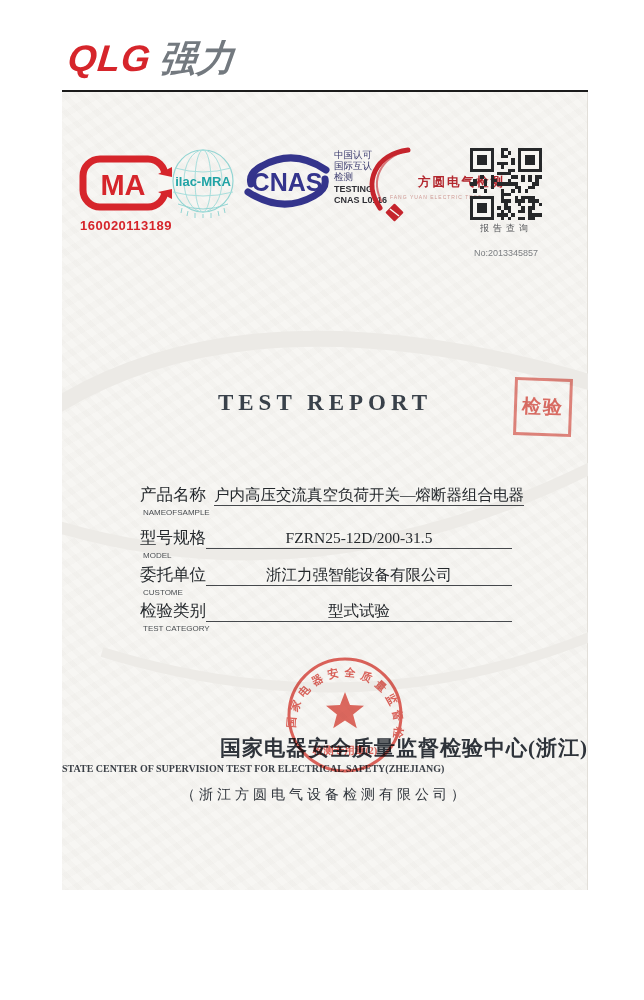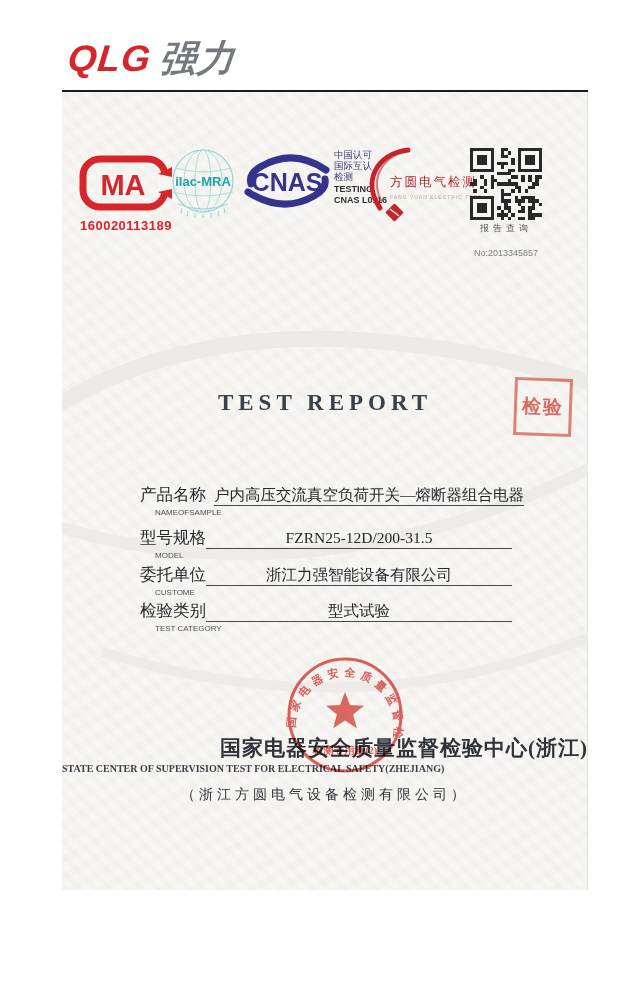--- a/index.html
+++ b/index.html
@@ -20,42 +20,42 @@
   
   .cma{position:absolute;left:16px;top:62px;width:96px;text-align:center;}
   .cma-num{font-family:"Liberation Sans",sans-serif;font-weight:bold;font-size:13px;color:#d6252b;letter-spacing:.5px;margin-top:2px;}
   .ilac{position:absolute;left:108px;top:56px;}
   .cnas{position:absolute;left:180px;top:62px;}
   .cnas-side{position:absolute;left:272px;top:58px;font-family:"Liberation Sans",sans-serif;line-height:1.15;}
   .cnas-side .zh{font-size:9.5px;color:#3b3b6e;}
   .cnas-side .en{font-size:9px;font-weight:bold;color:#2f2f35;margin-top:1px;}
   .fy-arc{position:absolute;left:298px;top:54px;}
   .fy-text{position:absolute;left:328px;top:82px;width:150px;}
-  .fy-cn{font-size:12.5px;font-weight:normal;color:#b3282f;letter-spacing:2px;}
+  .fy-cn{font-size:12.5px;font-weight:bold;color:#b3282f;letter-spacing:2px;margin-left:28px;}
   .fy-en{font-size:5px;color:#cf9a95;letter-spacing:1px;margin-top:3px;font-family:"Liberation Sans",sans-serif;}
   .qr-wrap{position:absolute;left:406px;top:56px;width:76px;text-align:center;}
   .qr-box{width:72px;height:72px;margin:0 auto;}
   .qr-caption{font-size:9px;color:#55575a;letter-spacing:4px;margin-top:2px;font-family:"Liberation Sans",sans-serif;}
   .qr-number{font-size:9px;color:#7a7d80;letter-spacing:0;margin-top:13px;font-family:"Liberation Sans",sans-serif;}
   
   .title-cn{position:absolute;left:0;top:234px;width:100%;text-align:center;font-size:47px;font-weight:700;
             color:#343b42;letter-spacing:18px;padding-left:18px;box-sizing:border-box;}
   .title-en{position:absolute;left:0;top:298px;width:100%;text-align:center;font-size:23px;font-weight:700;
             color:#39414a;letter-spacing:5px;}
   .stamp-square{position:absolute;left:452px;top:286px;width:52px;height:52px;border:3px solid rgba(216,72,62,.65);
             transform:rotate(2deg);display:flex;align-items:center;justify-content:center;
             mix-blend-mode:multiply;}
   .stamp-square span{font-size:19px;color:rgba(216,72,62,.78);letter-spacing:2px;font-weight:700;}
   
   .field-row{position:absolute;left:78px;width:372px;display:flex;align-items:flex-end;height:22px;}
   .field-label{font-size:16.5px;color:#24282c;white-space:nowrap;}
   .field-value{flex:1;text-align:center;font-size:15.5px;color:#24282c;border-bottom:1.5px solid #45484c;
                white-space:nowrap;line-height:21px;}
   .field-sub{position:absolute;left:81px;font-family:"Liberation Sans",sans-serif;font-size:8px;
-             color:#4a4e52;letter-spacing:0;margin-left:12px;}
+             color:#4a4e52;letter-spacing:0;}
   .r1{top:392px;gap:8px;} .r1s{top:416px;}
   .r2{top:435px;} .r2s{top:459px;}
   .r3{top:472px;} .r3s{top:496px;}
   .r4{top:508px;} .r4s{top:532px;}
   
   .org-cn{position:absolute;left:0;top:642px;width:100%;text-align:right;font-size:21px;font-weight:700;
           color:#2e333a;letter-spacing:1px;}
   .org-en{position:absolute;left:0;top:671px;width:100%;text-align:left;font-size:10px;font-weight:700;
           color:#3a3f46;font-family:"Liberation Serif",serif;}
   .org-sub{position:absolute;left:0;top:694px;width:100%;text-align:center;font-size:14px;color:#2e333a;

